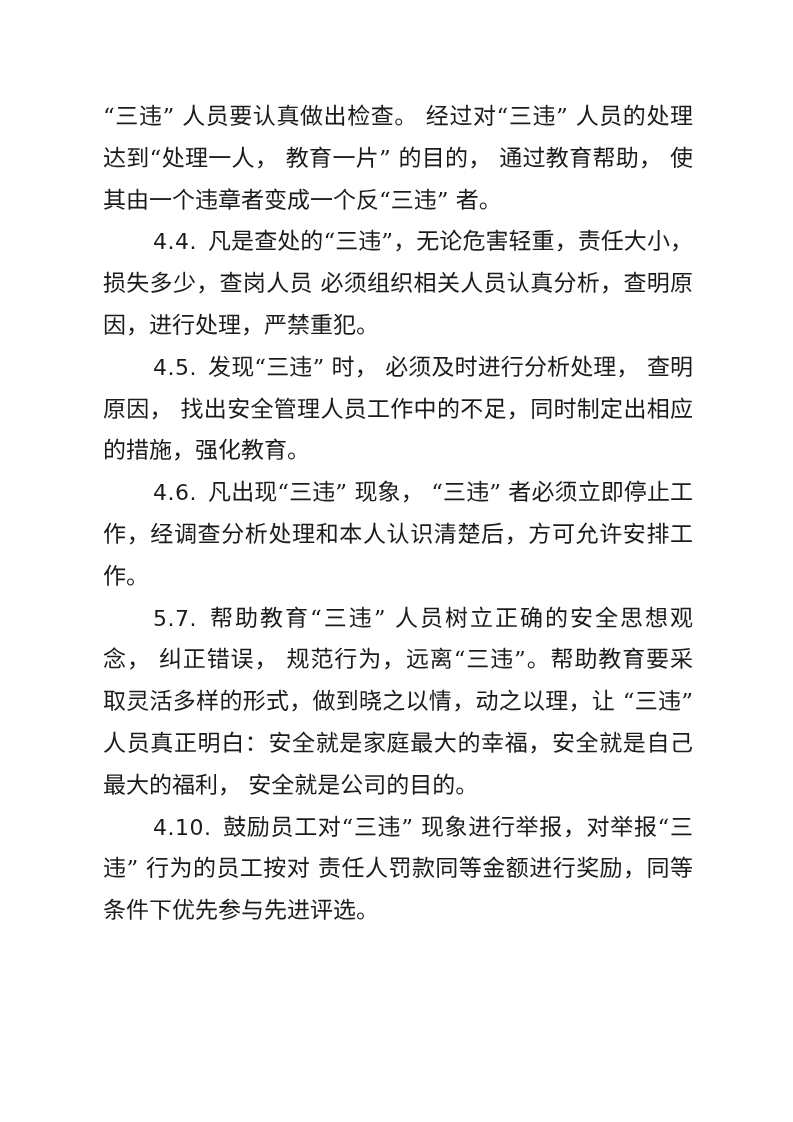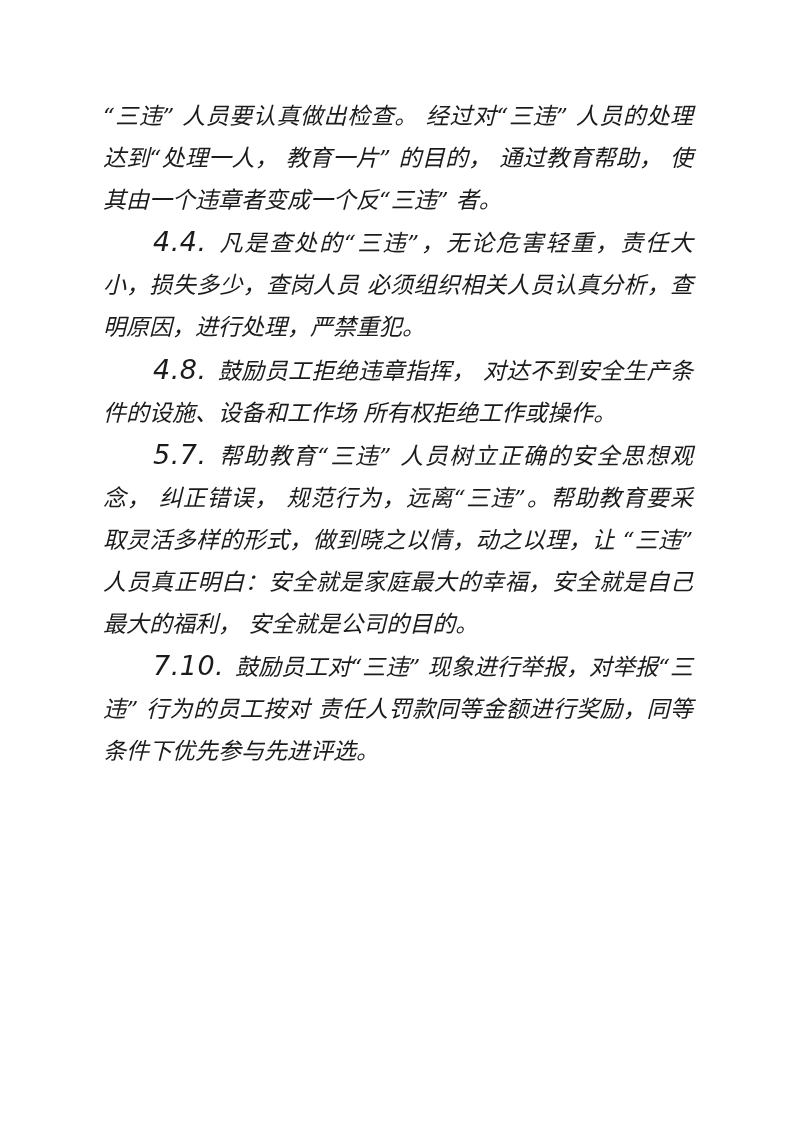--- a/index.html
+++ b/index.html
@@ -19,44 +19,44 @@
     font-family: "DejaVu Serif", "Liberation Serif", serif;
     font-size: 23px;
     line-height: 41.8px;
     color: #1b1b1b;
   }
   .para {
     margin: 0;
     text-align: justify;
     text-justify: inter-ideograph;
     word-break: break-all;
-    font-style: italic;
   }
   .para.indent {
     text-indent: 50px;
   }
   .num {
     font-family: "DejaVu Sans", "Liberation Sans", sans-serif;
-    font-size: 27px;
+    font-size: 22px;
     letter-spacing: 0.5px;
     margin-right: 11px;
   }
   .num:empty { display: none; }
 </style>
 </head>
 <body>
 
 <div class="page">
 
   <p class="para"><span class="txt">“三违” 人员要认真做出检查。 经过对“三违” 人员的处理达到“处理一人， 教育一片” 的目的， 通过教育帮助， 使其由一个违章者变成一个反“三违” 者。</span></p>
 
   <p class="para indent"><span class="num">4.4.</span><span class="txt">凡是查处的“三违”，无论危害轻重，责任大小，损失多少，查岗人员 必须组织相关人员认真分析，查明原因，进行处理，严禁重犯。</span></p>
 
+  <p class="para indent"><span class="num">4.5.</span><span class="txt">发现“三违” 时， 必须及时进行分析处理， 查明原因， 找出安全管理人员工作中的不足，同时制定出相应的措施，强化教育。</span></p>
+
+  <p class="para indent"><span class="num">4.6.</span><span class="txt">凡出现“三违” 现象， “三违” 者必须立即停止工作，经调查分析处理和本人认识清楚后，方可允许安排工作。</span></p>
 
 
 
-  <p class="para indent"><span class="num">4.8.</span><span class="txt">鼓励员工拒绝违章指挥， 对达不到安全生产条件的设施、设备和工作场 所有权拒绝工作或操作。</span></p>
-
   <p class="para indent"><span class="num">5.7.</span><span class="txt">帮助教育“三违” 人员树立正确的安全思想观念， 纠正错误， 规范行为，远离“三违”。帮助教育要采取灵活多样的形式，做到晓之以情，动之以理，让 “三违” 人员真正明白：安全就是家庭最大的幸福，安全就是自己最大的福利， 安全就是公司的目的。</span></p>
 
-  <p class="para indent"><span class="num">7.10.</span><span class="txt">鼓励员工对“三违” 现象进行举报，对举报“三违” 行为的员工按对 责任人罚款同等金额进行奖励，同等条件下优先参与先进评选。</span></p>
+  <p class="para indent"><span class="num">4.10.</span><span class="txt">鼓励员工对“三违” 现象进行举报，对举报“三违” 行为的员工按对 责任人罚款同等金额进行奖励，同等条件下优先参与先进评选。</span></p>
 
 </div>
 
 </body></html>

